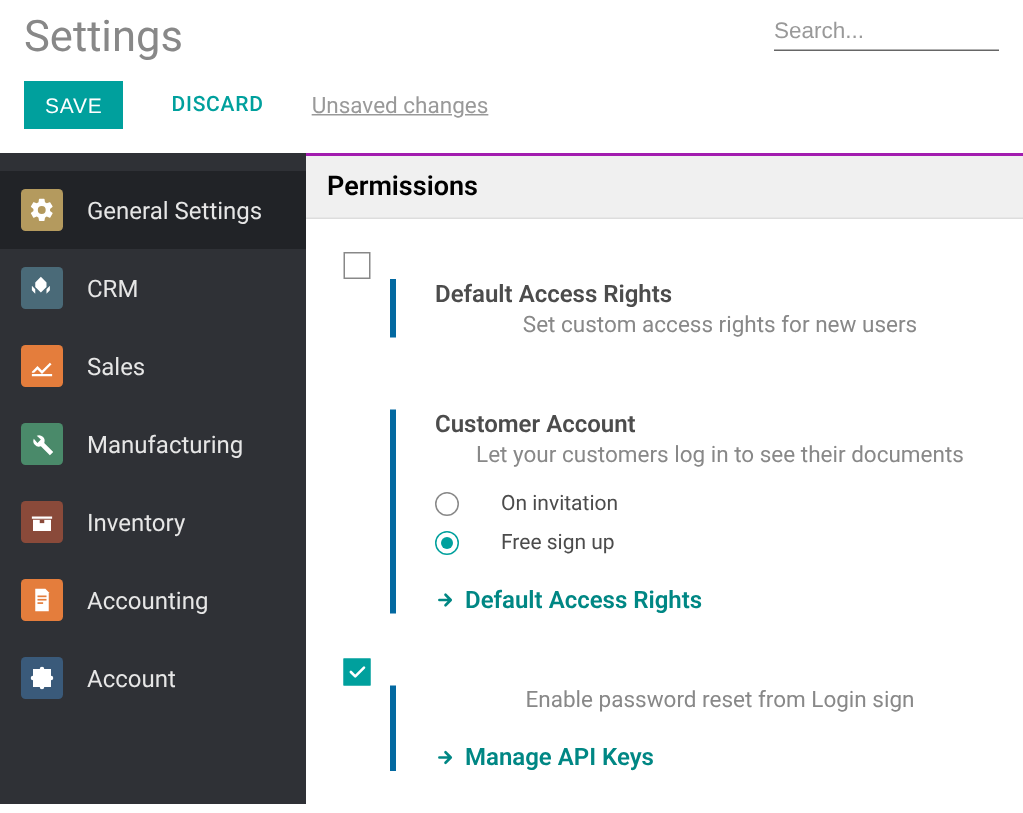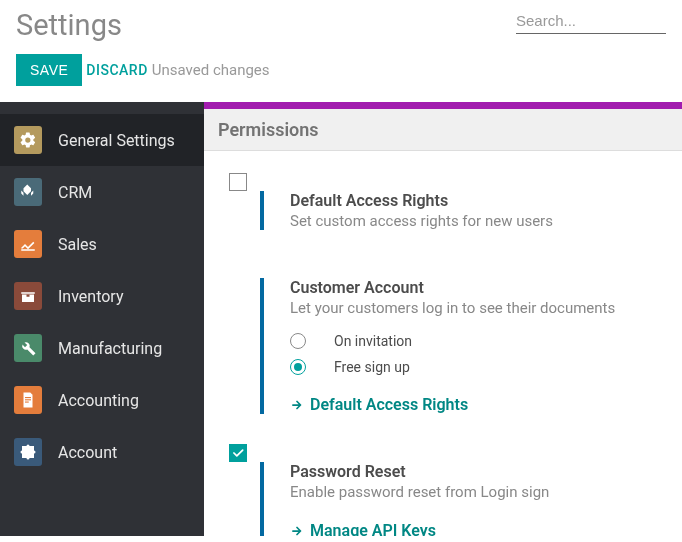--- a/index.html
+++ b/index.html
@@ -4,46 +4,46 @@
 <style>
   * { box-sizing: border-box; margin: 0; padding: 0; }
   body { font-family: -apple-system, BlinkMacSystemFont, "Segoe UI", Roboto, sans-serif; font-size: 14px; color: #4c4c4c; background: #fff; width: 682px; height: 542px; overflow: hidden; }
 
   .header { padding: 8px 16px 0 16px; display: flex; justify-content: space-between; align-items: flex-start; }
   .title { font-size: 29px; color: #888; font-weight: 400; }
   .search-wrap { width: 150px; }
   .search-input { width: 100%; border: none; border-bottom: 1px solid #666; font-size: 15px; padding: 4px 0; outline: none; color: #333; }
   .search-input::placeholder { color: #999; }
 
-  .toolbar { padding: 12px 16px 16px 16px; display: flex; align-items: center; gap: 4px; }
+  .toolbar { padding: 12px 16px 16px 16px; display: flex; align-items: center; gap: 32px; }
   .btn-save { background: #00a09d; color: #fff; border: none; padding: 8px 14px; font-size: 14px; font-weight: 500; cursor: pointer; letter-spacing: 0.5px; }
   .btn-discard { color: #00a09d; font-weight: 500; cursor: pointer; letter-spacing: 0.5px; }
-  .unsaved { color: #999; font-size: 15px; }
+  .unsaved { color: #999; font-size: 15px; text-decoration: underline; }
 
   .body { display: flex; height: calc(100% - 108px); }
   .sidebar { width: 204px; background: #2f3136; min-height: 100%; padding-top: 12px; }
   .side-item { display: flex; align-items: center; gap: 16px; padding: 12px 14px; color: #e6e6e6; font-size: 16px; cursor: pointer; }
   .side-item.active { background: #212327; }
   .side-icon { width: 28px; height: 28px; border-radius: 3px; display: flex; align-items: center; justify-content: center; flex-shrink: 0; }
   .side-icon svg { width: 18px; height: 18px; }
 
   .main { flex: 1; overflow-y: auto; }
-  .section-header { background: #f0f0f0; border-top: 7px solid #a21caf; border-bottom: 1px solid #ddd; padding: 10px 14px; font-size: 18px; font-weight: 600; color: #737373; }
+  .section-header { background: #f0f0f0; border-top: 2px solid #a21caf; border-bottom: 1px solid #ddd; padding: 10px 14px; font-size: 18px; font-weight: 600; color: #000000; }
   .section-body { padding: 20px 12px; }
 
   .row { display: flex; align-items: flex-start; margin-bottom: 28px; }
   .row .check-col { width: 44px; display: flex; justify-content: center; padding-top: 2px; }
   .row .content-col { flex: 1; border-left: 4px solid #0369a1; padding-left: 26px; margin-top: 20px; }
 
   .chk { width: 18px; height: 18px; border: 1.5px solid #888; background: #fff; cursor: pointer; display: flex; align-items: center; justify-content: center; }
   .chk.checked { background: #00a09d; border-color: #00a09d; }
   .chk.checked svg { width: 14px; height: 14px; }
 
   .item-title { font-size: 16px; font-weight: 600; color: #4c4c4c; margin-bottom: 2px; }
-  .item-desc { font-size: 15px; color: #888; }
+  .item-desc { font-size: 15px; color: #888; text-align: center; }
 
   .radio-group { margin-top: 16px; }
   .radio-row { display: flex; align-items: flex-start; gap: 28px; margin-bottom: 10px; cursor: pointer; }
   .radio { width: 16px; height: 16px; border: 1.5px solid #888; border-radius: 50%; display: flex; align-items: center; justify-content: center; }
   .radio.selected { border-color: #00a09d; }
   .radio.selected::after { content: ""; width: 8px; height: 8px; background: #00a09d; border-radius: 50%; }
 
   .action-link { display: flex; align-items: center; gap: 6px; color: #008784; font-weight: 600; font-size: 16px; margin-top: 20px; cursor: pointer; }
   .action-link svg { width: 14px; height: 14px; }
 </style>
@@ -88,36 +88,36 @@
       <span class="side-icon" style="background:#e47d3c">
         <svg viewBox="0 0 24 24" fill="#fff">
             <path d="M3 17l5-5 4 4 7-7 1.5 1.5L12 19l-4-4-3 3H3z M3 21h18v-2H3z"></path>
           </svg>
       </span>
       <span>Sales</span>
     </div>
 
 
     <div class="side-item">
+      <span class="side-icon" style="background:#4a8a6a">
+        <svg viewBox="0 0 24 24" fill="#fff">
+            <path d="M22 19l-8-8a5 5 0 0 0-6.7-6.3L11 8l-3 3-3.3-3.7A5 5 0 0 0 11 14l8 8 3-3z"></path>
+          </svg>
+      </span>
+      <span>Manufacturing</span>
+    </div>
+
+    <div class="side-item">
       <span class="side-icon" style="background:#8a4a3a">
         <svg viewBox="0 0 24 24" fill="#fff">
             <path d="M3 7h18v2H3zM4 10h16v10H4z"></path>
             <rect x="10" y="10" width="4" height="3" fill="#8a4a3a"></rect>
           </svg>
       </span>
       <span>Inventory</span>
-    </div>
-
-    <div class="side-item">
-      <span class="side-icon" style="background:#4a8a6a">
-        <svg viewBox="0 0 24 24" fill="#fff">
-            <path d="M22 19l-8-8a5 5 0 0 0-6.7-6.3L11 8l-3 3-3.3-3.7A5 5 0 0 0 11 14l8 8 3-3z"></path>
-          </svg>
-      </span>
-      <span>Manufacturing</span>
     </div>
 
     <div class="side-item">
       <span class="side-icon" style="background:#e47d3c">
         <svg viewBox="0 0 24 24" fill="#fff">
             <path d="M6 2h9l3 3v17H6z"></path>
             <rect x="8" y="8" width="8" height="1.5" fill="#e47d3c"></rect>
             <rect x="8" y="11" width="8" height="1.5" fill="#e47d3c"></rect>
             <rect x="8" y="14" width="5" height="1.5" fill="#e47d3c"></rect>
           </svg>
@@ -176,21 +176,20 @@
 
       <div class="row">
         <div class="check-col">
           <div class="chk checked">
             <svg viewBox="0 0 24 24">
                 <path d="M5 12l5 5L20 7" stroke="#fff" stroke-width="3" fill="none" stroke-linecap="round" stroke-linejoin="round"></path>
               </svg>
           </div>
         </div>
         <div class="content-col">
-          <div class="item-title">Password Reset</div>
           <div class="item-desc">Enable password reset from Login sign</div>
           <div class="action-link">
             <svg viewBox="0 0 24 24" fill="#008784">
                 <path d="M5 12h12m-5-6 6 6-6 6" stroke="#008784" stroke-width="3" fill="none" stroke-linecap="round" stroke-linejoin="round"></path>
               </svg>
             <span>Manage API Keys</span>
           </div>
         </div>
       </div>
 

